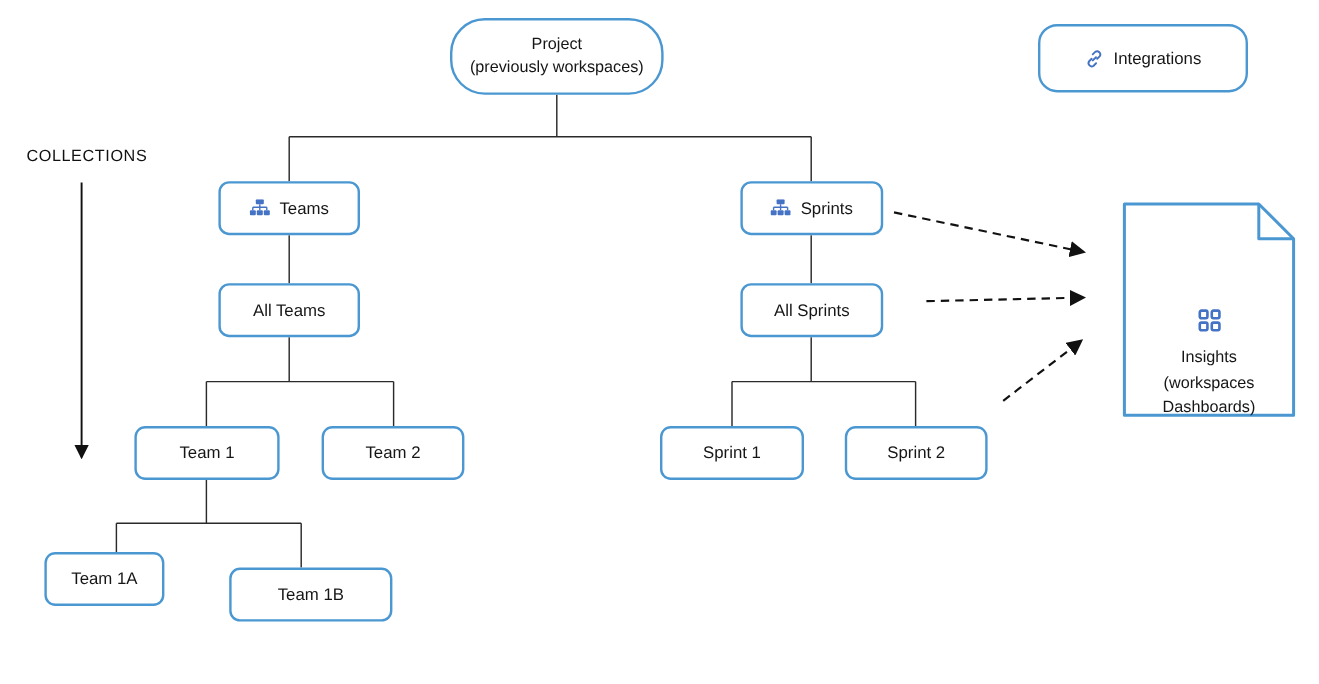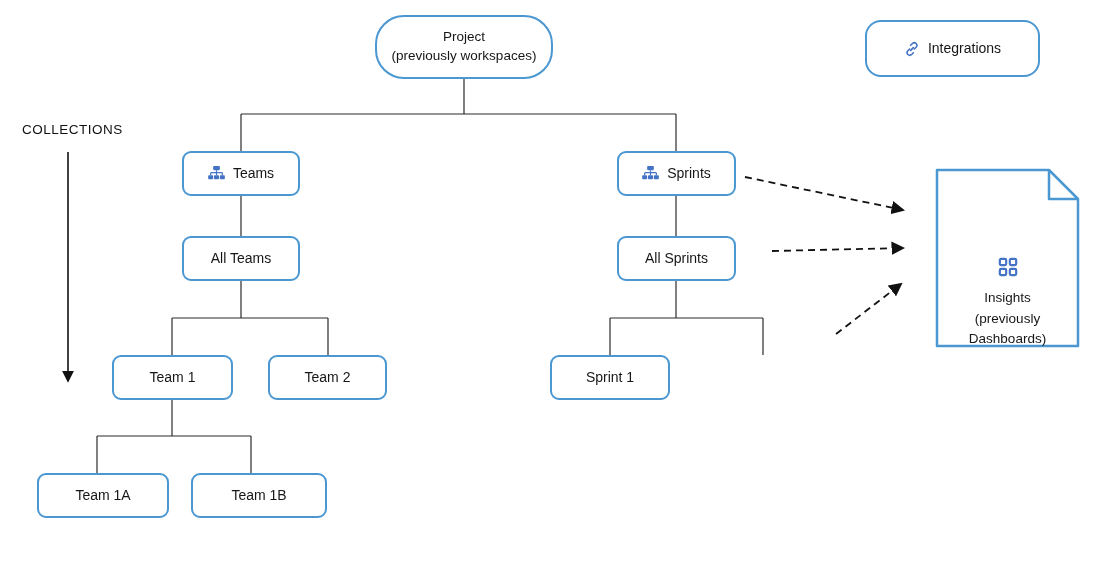--- a/index.html
+++ b/index.html
@@ -124,21 +124,21 @@
   </div>
 
   <div class="node" style="left:112px;top:355px;width:121px;height:45px;">
     <span class="lbl">Team 1</span>
   </div>
 
   <div class="node" style="left:268px;top:355px;width:119px;height:45px;">
     <span class="lbl">Team 2</span>
   </div>
 
-  <div class="node" style="left:37px;top:473px;width:132px;height:45px;justify-content:center;">
+  <div class="node" style="left:37px;top:460px;width:100px;height:45px;justify-content:center;">
     <span class="lbl">Team 1A</span>
   </div>
 
   <div class="node" style="left:191px;top:473px;width:136px;height:45px;">
     <span class="lbl">Team 1B</span>
   </div>
 
   <div class="node" style="left:617px;top:236px;width:119px;height:45px;">
     <span class="lbl">All Sprints</span>
   </div>
@@ -153,34 +153,37 @@
         <rect x="14" y="11" width="6" height="5" rx="1" fill="#4472c4"></rect>
       </svg>
     </span>
     <span class="lbl">Sprints</span>
   </div>
 
   <div class="node" style="left:550px;top:355px;width:120px;height:45px;">
     <span class="lbl">Sprint 1</span>
   </div>
 
+  <div class="node" style="left:704px;top:355px;width:119px;height:45px;">
+    <span class="lbl">Sprint 2</span>
+  </div>
 
   <div class="doc">
     <svg class="doc-shape" width="145" height="180" viewBox="0 0 145 180">
       <path d="M2 2 H114 L143 31 V178 H2 Z" fill="#ffffff" stroke="#4a97d2" stroke-width="2.5" stroke-linejoin="round"></path>
       <path d="M114 2 V31 H143" fill="none" stroke="#4a97d2" stroke-width="2.5" stroke-linejoin="round"></path>
     </svg>
     <div class="doc-content">
       <span class="icon doc-icon">
         <svg width="20" height="20" viewBox="0 0 22 22" fill="none" stroke="#4472c4" stroke-width="2.4">
           <rect x="2" y="2" width="7" height="7" rx="1.5"></rect>
           <rect x="13" y="2" width="7" height="7" rx="1.5"></rect>
           <rect x="2" y="13" width="7" height="7" rx="1.5"></rect>
           <rect x="13" y="13" width="7" height="7" rx="1.5"></rect>
         </svg>
       </span>
       <span class="lbl">Insights</span>
-      <span class="lbl">(previously</span>
+      <span class="lbl">(workspaces</span>
       <span class="lbl">Dashboards)</span>
     </div>
   </div>
 
 </div>
 
 </body></html>

